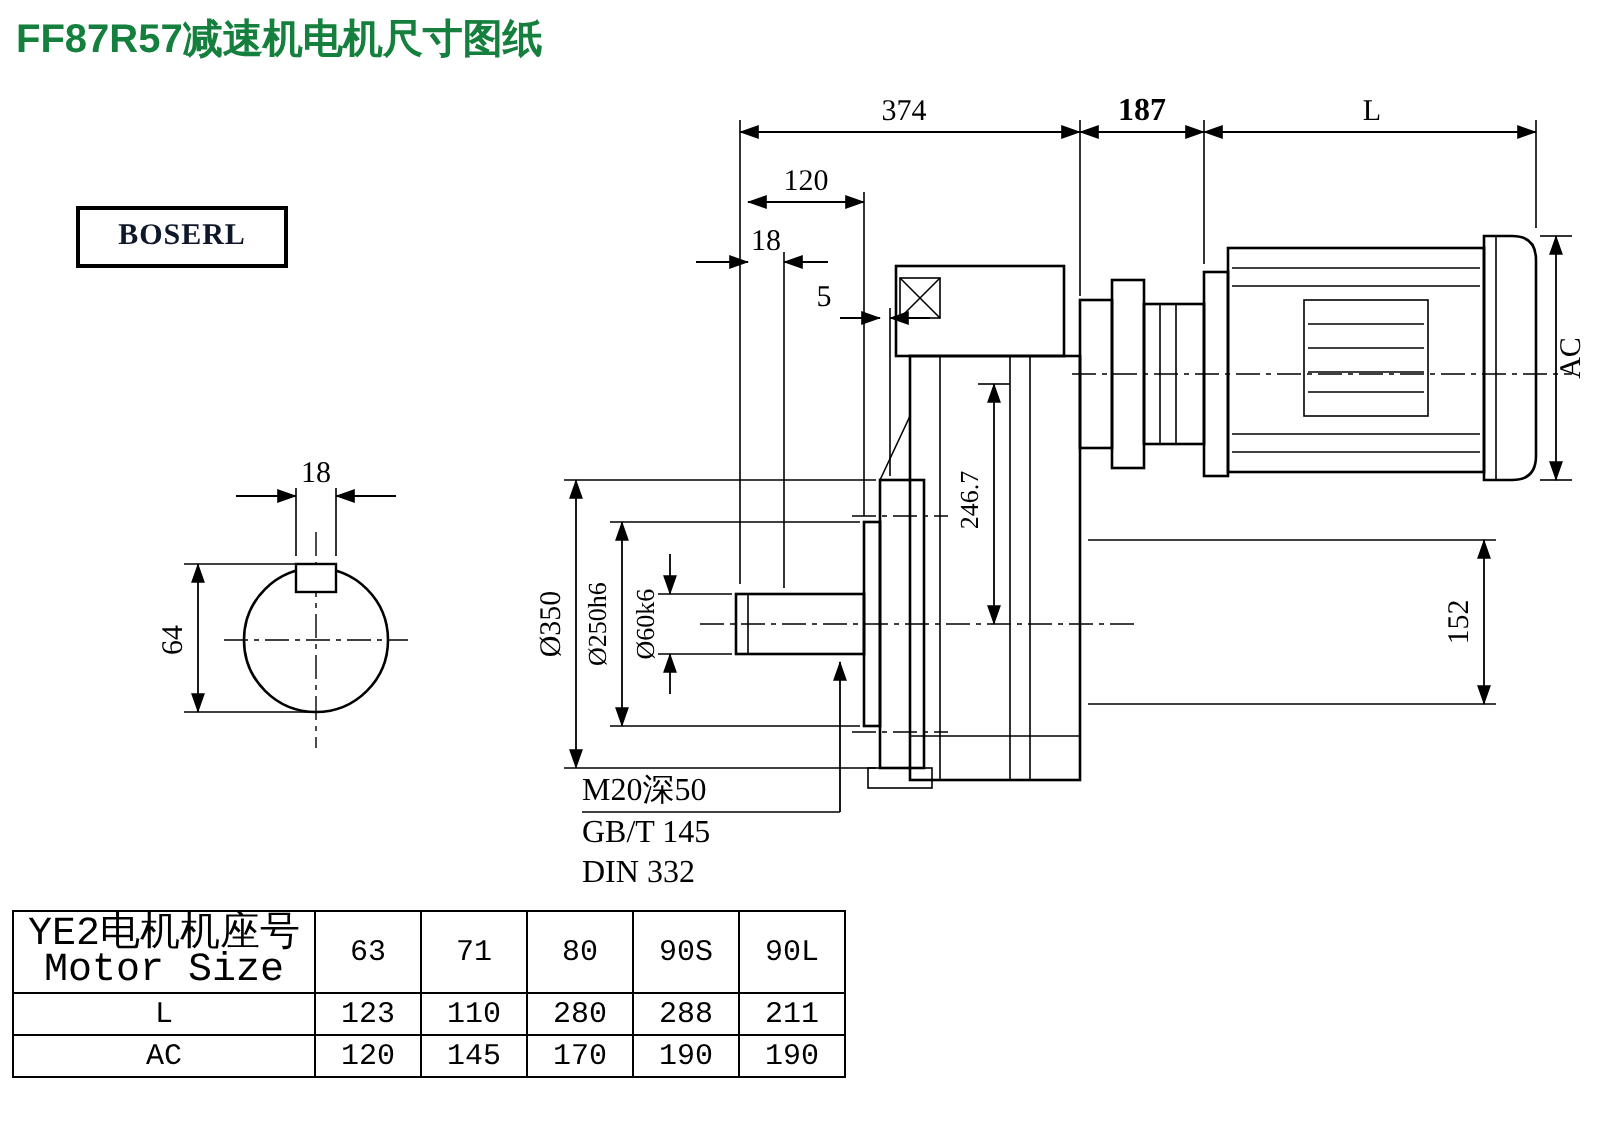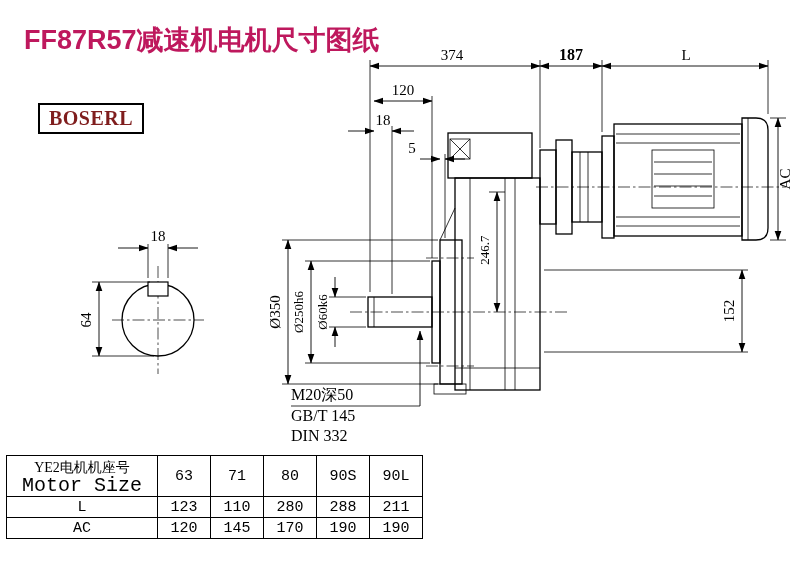--- a/index.html
+++ b/index.html
@@ -1,38 +1,38 @@
 <!DOCTYPE html>
 <html><head>
 <meta charset="utf-8">
 <style>
   html,body{margin:0;padding:0}
   body{width:800px;height:566px;position:relative;background:#fff;overflow:hidden;
        font-family:"Liberation Sans",sans-serif;color:#000}
-  .title{position:absolute;left:8px;top:6px;margin:16px;font-size:27px;font-weight:bold;color:#be185d;
+  .title{position:absolute;left:8px;top:6px;margin:0;font-size:20px;font-weight:bold;color:#15803d;
          font-family:"Liberation Sans",sans-serif}
   .logo{position:absolute;left:38px;top:103px;width:102px;height:27px;border:2px solid #000;
-        display:flex;align-items:center;justify-content:center;color:#7f1d1d;
-        font-family:"Liberation Serif",serif;font-weight:bold;font-size:20px;letter-spacing:.5px;background:#fff}
+        display:flex;align-items:center;justify-content:center;color:#0f172a;
+        font-family:"Liberation Serif",serif;font-weight:bold;font-size:15px;letter-spacing:.5px;background:#fff}
   svg.drawing{position:absolute;left:0;top:0}
   .ol{fill:none;stroke:#000;stroke-width:1.3}
   .thin{fill:none;stroke:#000;stroke-width:0.8}
   .dimline{fill:none;stroke:#000;stroke-width:0.9}
   .cl{fill:none;stroke:#000;stroke-width:0.7;stroke-dasharray:12 3 2.5 3}
   .dim{font-family:"Liberation Serif",serif;font-size:15px;fill:#000}
   .dims{font-size:13px}
   .dimb{font-size:16px;font-weight:bold}
   .note{font-family:"Liberation Serif",serif;font-size:16px;fill:#000}
   table.spec{position:absolute;left:6px;top:455px;border-collapse:collapse;text-align:center;
         font-family:"Liberation Mono",monospace;font-size:15px}
   table.spec th,table.spec td{border:1px solid #000;font-weight:normal;padding:0}
   table.spec th.c0{width:150px}
   table.spec th,table.spec td{width:52px;height:20px}
   table.spec tr.hrow th{height:40px}
-  .cn{font-family:Liberation Serif, serif;font-size:14px;line-height:19px}
+  .cn{font-family:Liberation Mono, monospace;font-size:20px;line-height:19px}
   .en{font-family:Liberation Mono, monospace;font-size:20px;line-height:18px}
 </style>
 </head>
 <body>
 
 <h1 class="title">FF87R57减速机电机尺寸图纸</h1>
 <div class="logo">BOSERL</div>
 
 <svg class="drawing" width="800" height="566" viewBox="0 0 800 566">
   <defs>

